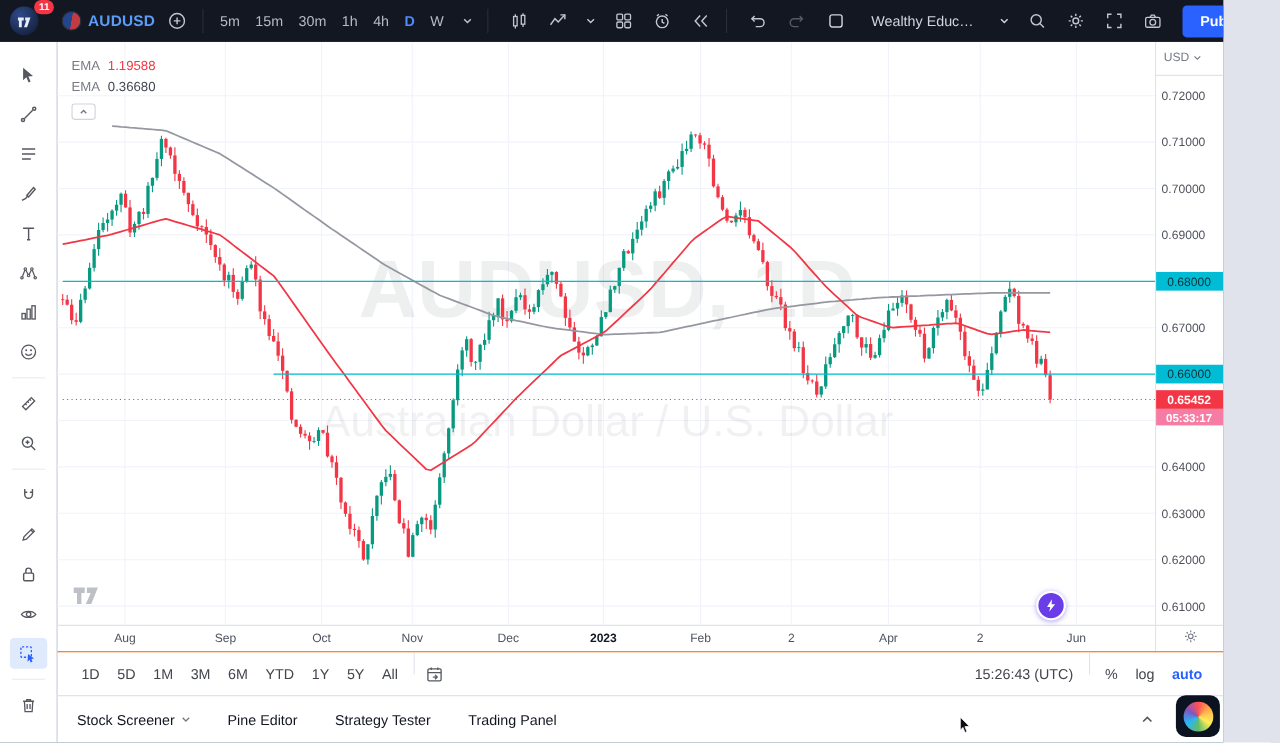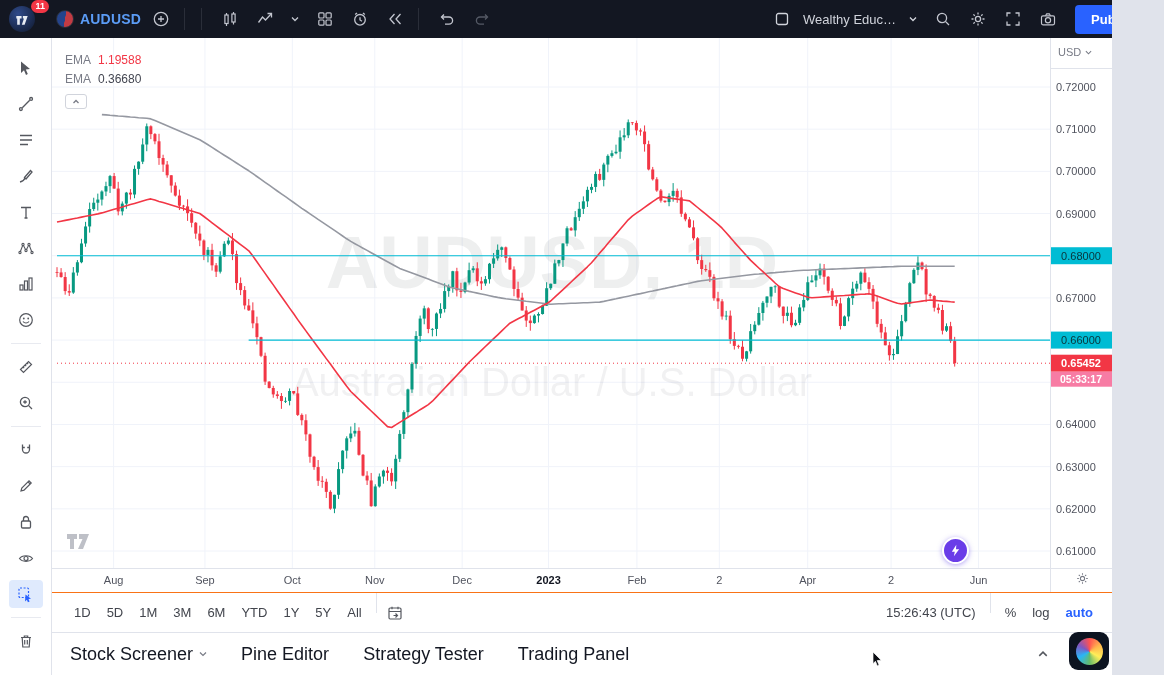--- a/index.html
+++ b/index.html
@@ -17,21 +17,21 @@
 .flag{width:18px;height:18px;border-radius:50%;background:linear-gradient(100deg,#24448c 49%,#c23b43 51%);border:1px solid #2a2e39}
 .symbol-text{color:#5b9cf6;font-size:14px;font-weight:700;letter-spacing:.2px}
 .tb-icon{color:#c3c6cf;width:30px;height:30px;margin-left:5px}
 .tb-icon.sm{width:20px}
 .tb-icon.dim{color:#555a66}
 .vsep{width:1px;height:22px;background:#2a2e39;margin:0 8px;flex:none}
 .tf-group{display:flex;align-items:center}
 .tf{color:#b6b9c1;font-size:13px;padding:4px 7px}
 .tf.active{color:#4e8bff;font-weight:700}
 .spacer{flex:1}
-.layout-btn{color:#d1d4dc;font-size:13px;gap:13px;margin-right:6px}
+.layout-btn{color:#d1d4dc;font-size:13px;gap:24px;margin-right:6px}
 .publish-btn{background:#2962ff;color:#fff;font-size:13px;font-weight:700;padding:7px 16px;border-radius:4px;margin-left:12px;margin-right:2px}
 
 .left-toolbar{position:absolute;left:0;top:38px;width:52px;height:637px;background:#fff;border-right:1px solid #e0e3eb;display:flex;flex-direction:column;align-items:center;padding-top:12px;z-index:5}
 .lt-btn{width:34px;height:28px;margin:4px 0;color:#55585f;border-radius:4px}
 .lt-btn.selected{background:#dfeafd;color:#2962ff}
 .lt-sep{width:30px;height:1px;background:#e8eaf0;margin:5px 0;flex:none}
 
 .chart-region{position:absolute;left:52px;top:38px;width:1063px;height:554px;background:#fff}
 #chart-svg{position:absolute;left:0;top:0}
 .legend{position:absolute;left:13px;top:10px;z-index:3}
@@ -51,21 +51,21 @@
 .rs-btn{width:34px;height:30px;margin:8px 0;color:#55585f}
 .rs-sep{width:30px;height:1px;background:#e8eaf0;margin:4px 0;flex:none}
 
 .range-bar{position:absolute;left:52px;top:592px;width:1063px;height:40px;background:#fff;border-top:1px solid #f97316;display:flex;padding:0 14px;z-index:4}
 .rb{color:#42454d;font-size:13px;padding:4px 8px}
 .rb.auto{color:#2962ff;font-weight:700}
 .rb-icon{color:#55585f;margin-left:4px}
 .vsep2{width:1px;height:20px;background:#e0e3eb;margin:0 6px;flex:none}
 
 .bottom-tabs{position:absolute;left:52px;top:632px;width:1063px;height:43px;background:#fff;border-top:1px solid #e0e3eb;display:flex;align-items:center;padding:0 18px;z-index:4}
-.bt{color:#131722;font-size:18px;margin-right:34px;gap:6px}
+.bt{color:#131722;font-size:13px;margin-right:34px;gap:6px}
 .bt .chev{color:#787b86}
 .bt-icon{color:#55585f;width:28px;height:28px;margin-right:6px}
 .brand-tile{position:absolute;right:3px;bottom:5px;width:40px;height:38px;border-radius:9px;background:#0c1320;display:flex;align-items:center;justify-content:center;z-index:7}
 .brand-ball{width:27px;height:27px;border-radius:50%;background:conic-gradient(#ff5252,#ffb74d,#ffee58,#66bb6a,#29b6f6,#7e57c2,#ff5252)}
 .mouse-cursor{position:absolute;left:872px;top:651px;z-index:9}
 </style>
 </head>
 <body>
 
 <div class="app">
@@ -83,20 +83,34 @@
       <span class="flag"></span>
       <span class="symbol-text">AUDUSD</span>
     </button>
     <button class="tb-icon">
       <svg width="16" height="16" viewBox="0 0 16 16" stroke="currentColor" fill="none" stroke-width="1.3">
           <circle cx="8" cy="8" r="6.7"></circle>
           <path d="M8 5v6M5 8h6"></path>
         </svg>
     </button>
     <div class="vsep"></div>
+    <nav class="tf-group">
+      <button class="tf">5m</button>
+      <button class="tf">15m</button>
+      <button class="tf">30m</button>
+      <button class="tf">1h</button>
+      <button class="tf">4h</button>
+      <button class="tf active">D</button>
+      <button class="tf">W</button>
+      <button class="tb-icon sm">
+        <svg width="8" height="8" viewBox="0 0 8 8" stroke="currentColor" fill="none" stroke-width="1.3">
+            <path d="M1 2.5L4 5.5L7 2.5"></path>
+          </svg>
+      </button>
+    </nav>
     <div class="vsep"></div>
     <button class="tb-icon">
       <svg width="16" height="16" viewBox="0 0 16 16" stroke="currentColor" fill="none" stroke-width="1.2">
           <path d="M4.5 2v2M4.5 12.5V15M11.5 1v2M11.5 11v2.5"></path>
           <rect x="2.9" y="4" width="3.2" height="8.5"></rect>
           <rect x="9.9" y="3" width="3.2" height="8"></rect>
         </svg>
     </button>
     <button class="tb-icon">
       <svg width="16" height="16" viewBox="0 0 16 16" stroke="currentColor" fill="none" stroke-width="1.3">

